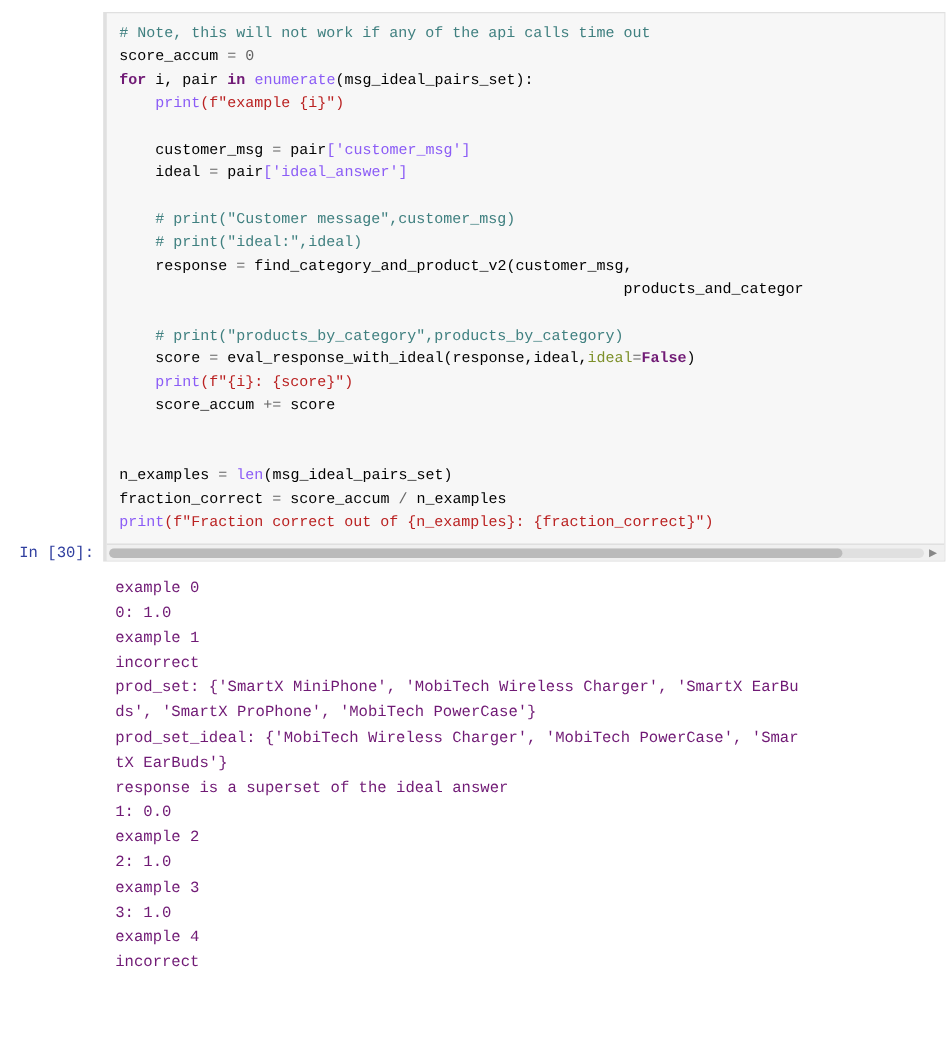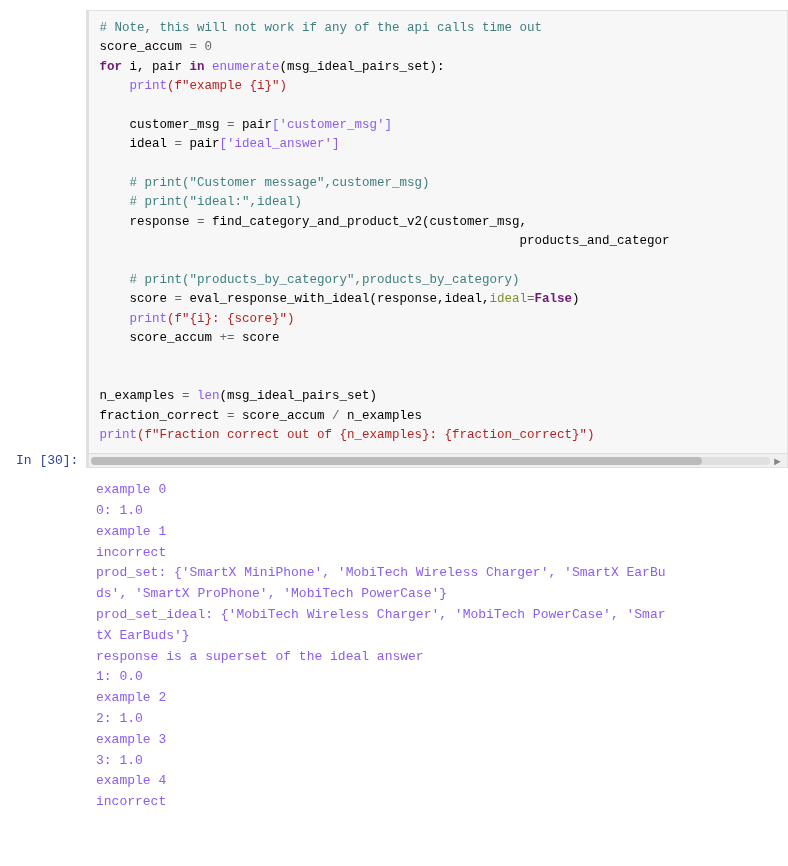--- a/index.html
+++ b/index.html
@@ -108,21 +108,21 @@
       padding: 0 2px;
       user-select: none;
     }
 
     
     .output-area {
       padding: 6px 16px 4px 96px;
       font-family: 'Courier New', Courier, monospace;
       font-size: 13px;
       line-height: 1.6;
-      color: #8b5cf6;
+      color: #701a75;
       background: #fff;
       white-space: pre-wrap;
     }
   </style>
 </head>
 <body>
 
 <div class="notebook-container">
 
 

